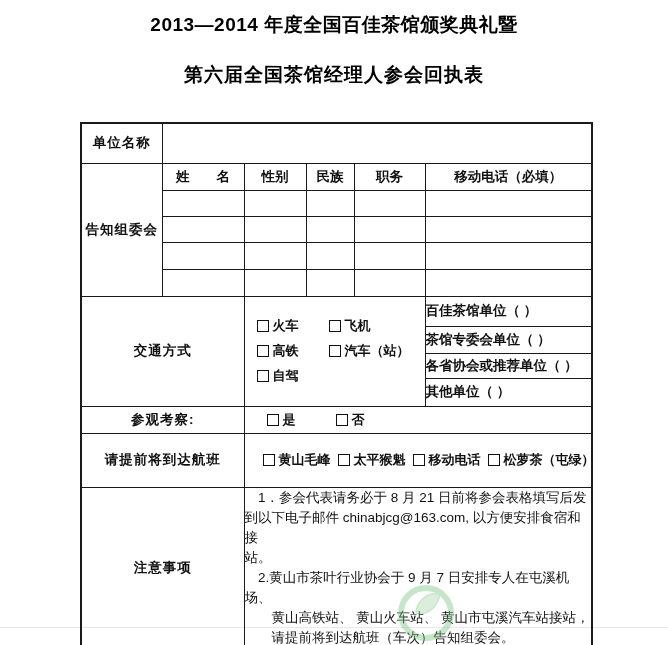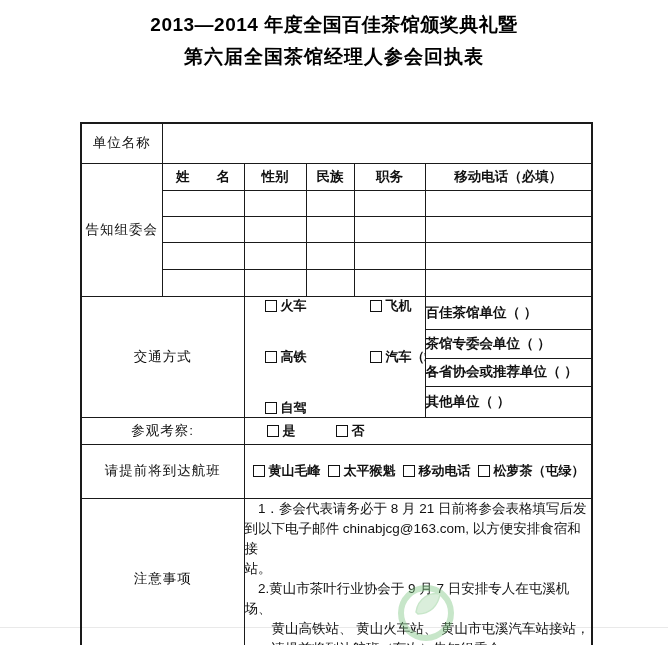--- a/index.html
+++ b/index.html
@@ -8,52 +8,51 @@
     background:#ffffff;
     font-family:"Liberation Sans", sans-serif;
     color:#111111;
     position:relative;
     overflow:hidden;
   }
 
   
   .titles { position:absolute; top:14px; left:0; width:668px; text-align:center; color:#000; }
   .title-line { font-weight:bold; font-size:19px; line-height:21px; letter-spacing:0.5px; }
-  .title-line + .title-line { margin-top:11px; letter-spacing:1px; }
+  .title-line + .title-line { margin-top:29px; letter-spacing:1px; }
 
   
   table.form {
     position:absolute; left:80px; top:122px; z-index:1;
     width:511px; table-layout:fixed;
     border-collapse:collapse;
     border:2px solid #1a1a1a;
     background:transparent;
   }
   table.form td {
     border:1px solid #1a1a1a;
     padding:0; vertical-align:middle;
     font-size:13.5px; color:#111;
     overflow:hidden;
   }
-  td.lbl  { font-weight:normal; text-align:center; font-size:14px; letter-spacing:1px;margin-top:16px; }
+  td.lbl  { font-weight:bold; text-align:center; font-size:14px; letter-spacing:1px;margin-top:16px; }
   td.hdr  { font-weight:bold; text-align:center; font-size:13.5px; }
   td.unit-opt { font-weight:bold; font-size:12.5px; }
 
   
   .cb { display:inline-flex; align-items:center; gap:4px; font-weight:bold; font-size:13px; white-space:nowrap; }
   .box { width:10px; height:10px; border:1.5px solid #111; display:inline-block; flex:none; background:#fff; }
 
   .transport-grid {
     display:grid; grid-template-columns:72px max-content;
     row-gap:7px; justify-content:start; align-content:center;
-    padding-left:20px;
-    gap:33px;
+    padding-left:12px;
   }
   .visit-row { display:flex; gap:40px; padding-left:22px; }
-  .tea-row   { display:flex; gap:7px; padding-left:8px; align-items:center; font-weight:bold; }
+  .tea-row   { display:flex; gap:7px; padding-left:18px; align-items:center; font-weight:bold; }
   .tea-trailing { font-weight:bold; font-size:13px; }
 
   .notes-cell {
     padding:3px 8px 2px 8px;
     font-size:13.5px; line-height:20px;
     white-space:pre-line;
     vertical-align:middle;
   }
 
   

